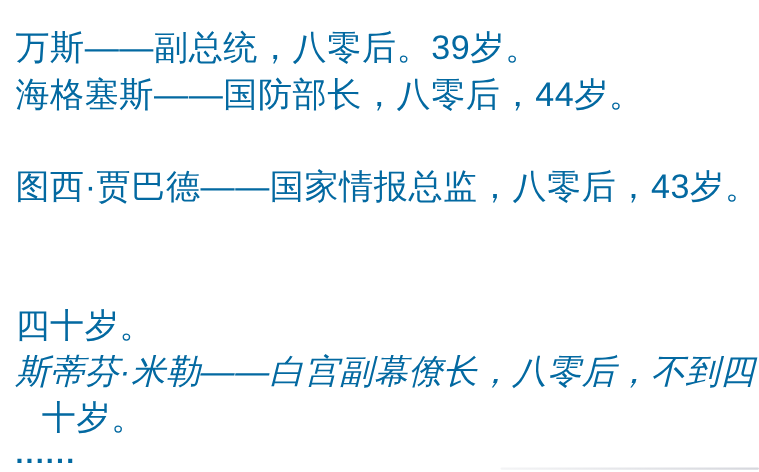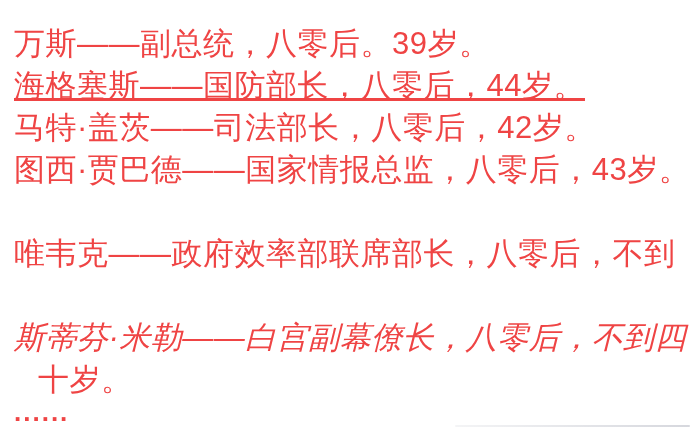--- a/index.html
+++ b/index.html
@@ -13,29 +13,29 @@
   .page {
     position: relative;
     width: 690px;
     height: 429px;
     background: #ffffff;
     font-family: "Liberation Sans", sans-serif;
   }
   .text-line {
     position: absolute;
     left: 14px;
-    color: #ef4444;
+    color: #0369a1;
     font-size: 31px;
     line-height: 42px;
     letter-spacing: 0.5px;
     white-space: nowrap;
     font-weight: 400;
   }
   .line-0 { top: 23px; }
-  .line-1 { top: 65px; text-decoration: underline; }
+  .line-1 { top: 65px; }
   .line-2 { top: 107px; }
   .line-3 { top: 149px; text-align: center; }
   .line-4 { top: 191px; }
   .line-5 { top: 233px; }
   .line-6 { top: 275px; }
   .line-7 { top: 317px; font-style: italic; }
   .line-8 { top: 359px; margin-left: 24px; }
   .line-9 { top: 391px; letter-spacing: 2px; font-weight: 700; font-size: 26px; }
   .bottom-edge {
     position: absolute;
@@ -46,20 +46,19 @@
     background: linear-gradient(to right, rgba(210,212,218,0.25), rgba(200,202,210,0.75));
     border-radius: 1px;
   }
 </style>
 </head>
 <body>
 
 <div class="page">
   <div class="text-line line-0">万斯——副总统，八零后。39岁。</div>
   <div class="text-line line-1">海格塞斯——国防部长，八零后，44岁。</div>
-  <div class="text-line line-2">马特·盖茨——司法部长，八零后，42岁。</div>
   <div class="text-line line-3">图西·贾巴德——国家情报总监，八零后，43岁。</div>
-  <div class="text-line line-5">唯韦克——政府效率部联席部长，八零后，不到</div>
+  <div class="text-line line-6">四十岁。</div>
   <div class="text-line line-7">斯蒂芬·米勒——白宫副幕僚长，八零后，不到四</div>
   <div class="text-line line-8">十岁。</div>
   <div class="text-line line-9">......</div>
   <div class="bottom-edge"></div>
 </div>
 
 </body></html>

